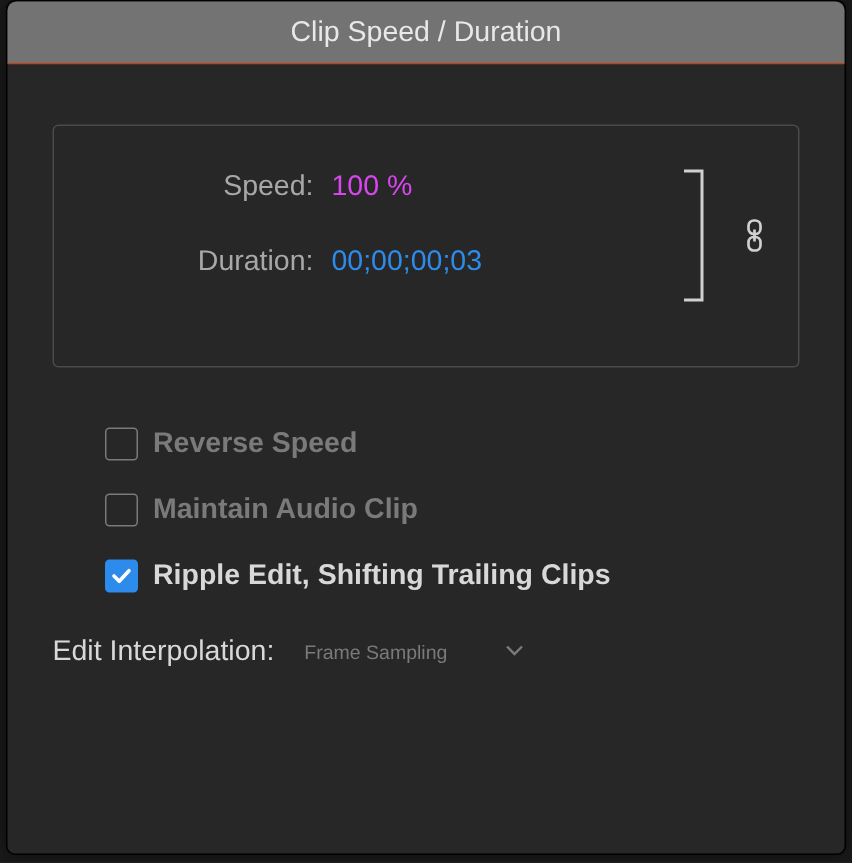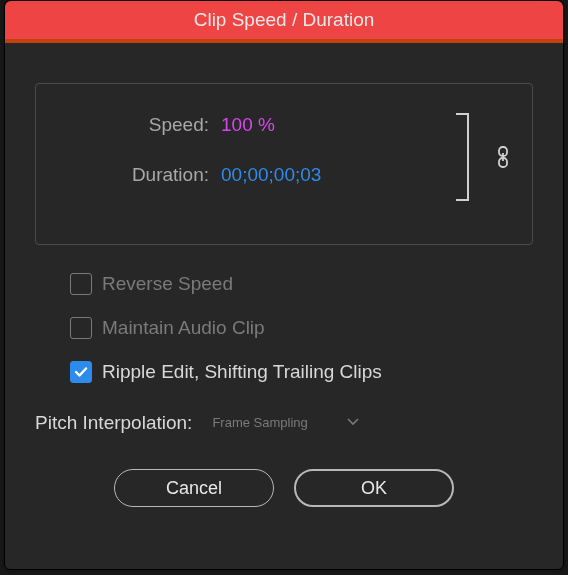--- a/index.html
+++ b/index.html
@@ -19,43 +19,43 @@
       height: 570px;
       margin: 0 auto;
       background: #272727;
       border: 1px solid #000;
       border-radius: 6px;
       display: flex;
       flex-direction: column;
       box-shadow: 0 0 10px rgba(0,0,0,0.5);
     }
     .titlebar {
-      background: #ef4444;
+      background: #737373;
       height: 42px;
       display: flex;
       align-items: center;
       justify-content: center;
-      border-bottom: 4px solid #c2410c;
+      border-bottom: 1px solid #c2410c;
       border-radius: 6px 6px 0 0;
     }
     .titlebar-title {
       color: #e8e8e8;
       font-size: 19px;
       font-weight: 400;
     }
     .content {
       flex: 1;
       padding: 40px 30px 20px 30px;
     }
     .speed-duration-box {
       border: 1px solid #4a4a4a;
       border-radius: 4px;
       padding: 30px 20px 30px 20px;
       position: relative;
-      margin-bottom: 28px;
+      margin-bottom: 40px;
     }
     .sd-row {
       display: flex;
       align-items: center;
       margin-bottom: 28px;
     }
     .sd-row:last-child {
       margin-bottom: 0;
     }
     .sd-label {
@@ -84,20 +84,21 @@
       right: 22px;
       top: 62px;
       color: #d0d0d0;
       font-size: 19px;
     }
     .checkbox-row {
       display: flex;
       align-items: center;
       margin-bottom: 22px;
       padding-left: 35px;
+      font-weight: bold;
     }
     .checkbox {
       width: 22px;
       height: 22px;
       border: 1.5px solid #7a7a7a;
       border-radius: 3px;
       margin-right: 10px;
       background: transparent;
       display: flex;
       align-items: center;
@@ -218,34 +219,26 @@
     <div class="checkbox-row">
       <div class="checkbox checked">
         <svg viewBox="0 0 16 16">
             <path d="M3 8 L6.5 11.5 L13 4.5" stroke="#fff" stroke-width="2.4" fill="none" stroke-linecap="round" stroke-linejoin="round"></path>
           </svg>
       </div>
       <span class="checkbox-label enabled">Ripple Edit, Shifting Trailing Clips</span>
     </div>
 
     <div class="interp-row">
-      <span class="interp-label">Pitch Interpolation:</span>
+      <span class="interp-label">Edit Interpolation:</span>
       <div class="dropdown">
         <span>Frame Sampling</span>
         <span class="dropdown-caret">
           <svg width="14" height="10" viewBox="0 0 14 10">
               <path d="M2 2 L7 7 L12 2" stroke="#7a7a7a" stroke-width="1.6" fill="none"></path>
             </svg>
         </span>
       </div>
     </div>
 
-    <div class="button-row">
-      <div class="btn">
-        <span>Cancel</span>
-      </div>
-      <div class="btn primary">
-        <span>OK</span>
-      </div>
-    </div>
 
   </div>
 </div>
 
 </body></html>

